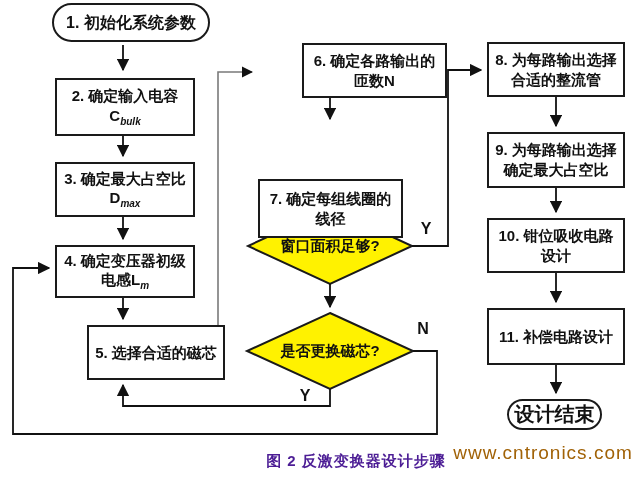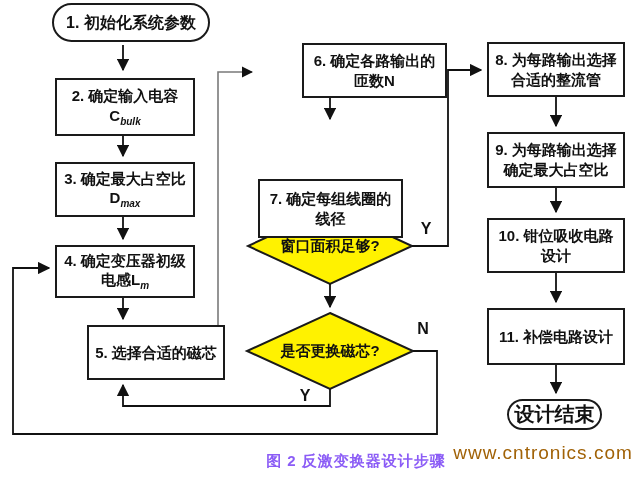--- a/index.html
+++ b/index.html
@@ -36,21 +36,21 @@
   .formula sub{font-size:10px;font-weight:bold;font-style:italic;}
   .branch-label{
     position:absolute;
     font-weight:bold;color:#111;font-size:16px;
     width:20px;text-align:center;
   }
   .caption{
     position:absolute;
     left:206px;top:452px;width:300px;
     text-align:center;
-    font-weight:bold;font-size:15px;color:#8b5cf6;
+    font-weight:bold;font-size:15px;color:#4c1d95;
     letter-spacing:1px;
   }
   .watermark{
     position:absolute;
     left:451px;top:442px;width:184px;
     text-align:center;
     font-size:19px;color:#a16207;
     letter-spacing:1px;
     font-weight:normal;
   }

